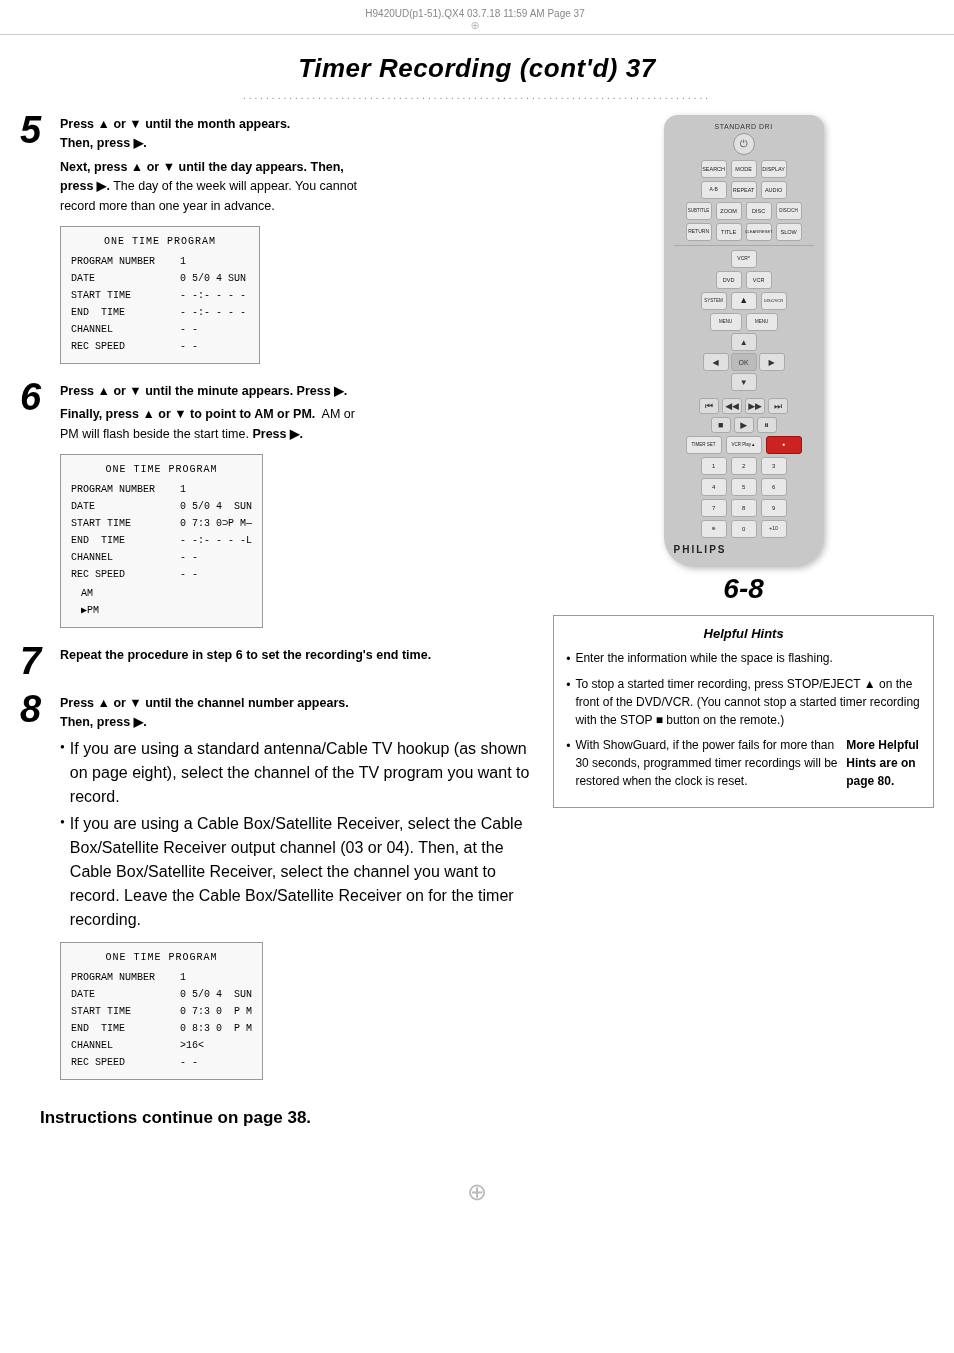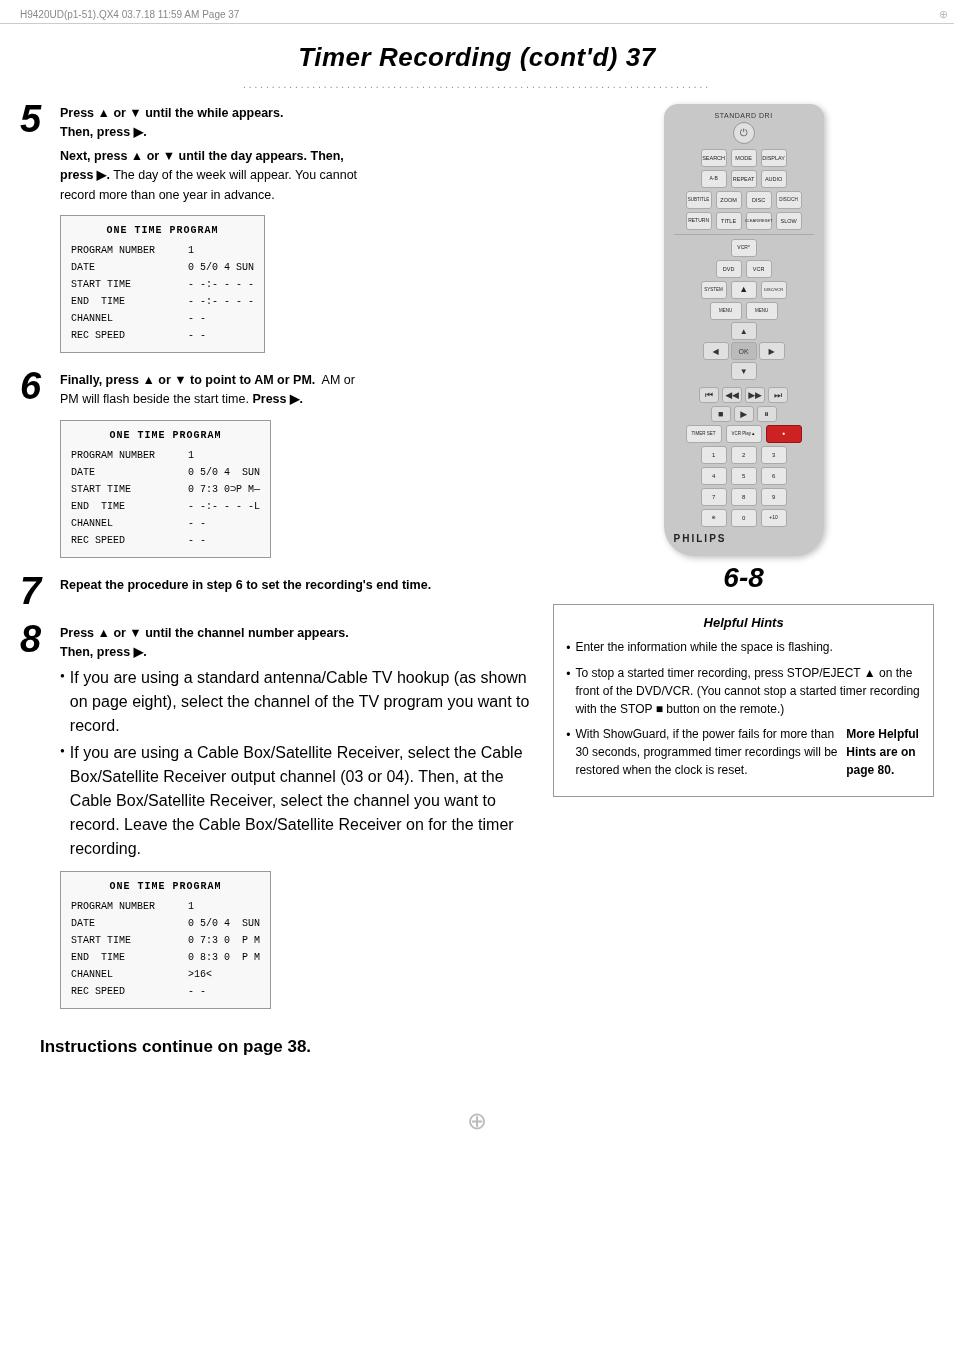--- a/index.html
+++ b/index.html
@@ -12,24 +12,25 @@
       min-height: 1353px;
       position: relative;
       overflow-x: hidden;
     }
 
     
     .page-header {
       display: flex;
       justify-content: flex-end;
       align-items: center;
-      padding: 8px 6px 2px 20px;
+      padding: 8px 24px 2px 20px;
       font-size: 11px;
       color: #555;
       border-bottom: 1px solid #ccc;
+      flex-direction: column;
     }
     .page-header-left {
       flex: 1;
       font-size: 10px;
       color: #888;
     }
 
     
     .page-title {
       text-align: center;
@@ -101,29 +102,29 @@
       background: #f8f8f8;
       padding: 6px 10px 8px 10px;
       margin: 6px 0 4px 0;
       font-family: 'Courier New', Courier, monospace;
       font-size: 10.5px;
       line-height: 1.7;
       display: inline-block;
       min-width: 200px;
     }
     .screen-box .screen-title {
-      font-weight: bold;
+      font-weight: normal;
       font-size: 10px;
       text-align: center;
       margin-bottom: 3px;
       letter-spacing: 1px;
     }
     .screen-box .screen-row {
       display: flex;
-      gap: 22px;
+      gap: 14px;
     }
     .screen-box .label {
       width: 95px;
       font-size: 10px;
     }
     .screen-box .value {
       font-size: 10px;
     }
     .screen-box .am-pm-section {
       margin-left: 10px;
@@ -337,21 +338,21 @@
 
 <div class="dotted-divider">.................................................................................</div>
 
 <div class="main-layout">
 
   <div class="left-col">
 
     <div class="step-block">
       <div class="step-number">5</div>
       <div class="step-content">
-        <p><b>Press ▲ or ▼ until the while appears.</b><br><b>Then, press ▶.</b></p>
+        <p><b>Press ▲ or ▼ until the month appears.</b><br><b>Then, press ▶.</b></p>
         <p><b>Next, press ▲ or ▼ until the day appears. Then,<br>press ▶.</b> The day of the week will appear. You cannot<br>record more than one year in advance.</p>
         
         <div class="screen-box">
           <div class="screen-title">ONE TIME PROGRAM</div>
           <div class="screen-row">
             <span class="label">PROGRAM NUMBER</span>
               <span class="value">1</span>
           </div>
           <div class="screen-row">
             <span class="label">DATE</span>
@@ -373,20 +374,21 @@
             <span class="label">REC SPEED</span>
               <span class="value">- -</span>
           </div>
         </div>
       </div>
     </div>
 
     <div class="step-block">
       <div class="step-number">6</div>
       <div class="step-content">
+        <p><b>Press ▲ or ▼ until the minute appears. Press ▶.</b></p>
         <p><b>Finally, press ▲ or ▼ to point to AM or PM.</b>&nbsp; AM or<br>PM will flash beside the start time. <b>Press ▶.</b></p>
         
         <div class="screen-box">
           <div class="screen-title">ONE TIME PROGRAM</div>
           <div class="screen-row">
             <span class="label">PROGRAM NUMBER</span>
               <span class="value">1</span>
           </div>
           <div class="screen-row">
             <span class="label">DATE</span>
@@ -400,20 +402,24 @@
             <span class="label">END&nbsp;&nbsp;TIME</span>
               <span class="value">- -:- - - -L</span>
           </div>
           <div class="screen-row">
             <span class="label">CHANNEL</span>
               <span class="value">- -</span>
           </div>
           <div class="screen-row">
             <span class="label">REC SPEED</span>
               <span class="value">- -</span>
+          </div>
+          <div class="am-pm-section">
+            <div>AM</div>
+            <div>▶PM</div>
           </div>
         </div>
       </div>
     </div>
 
     <div class="step-block">
       <div class="step-number">7</div>
       <div class="step-content">
         <p><b>Repeat the procedure in step 6 to set the recording's end time.</b></p>
       </div>

